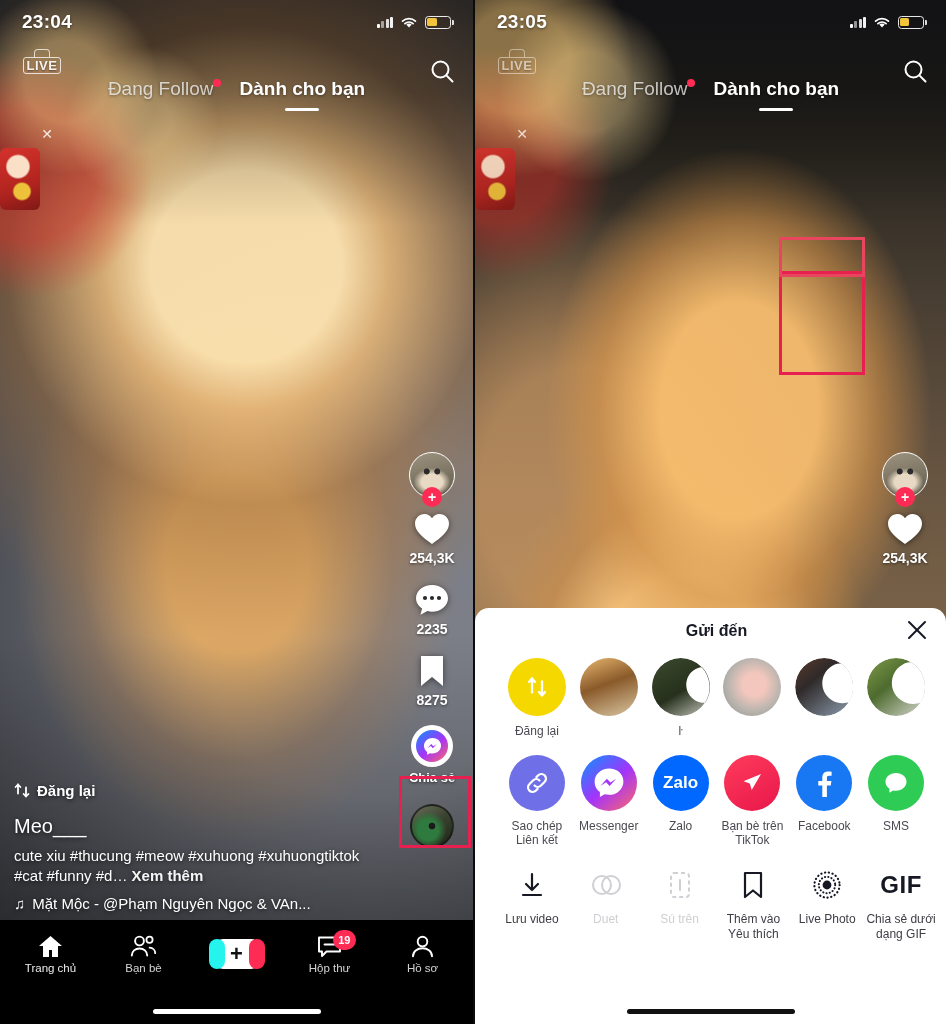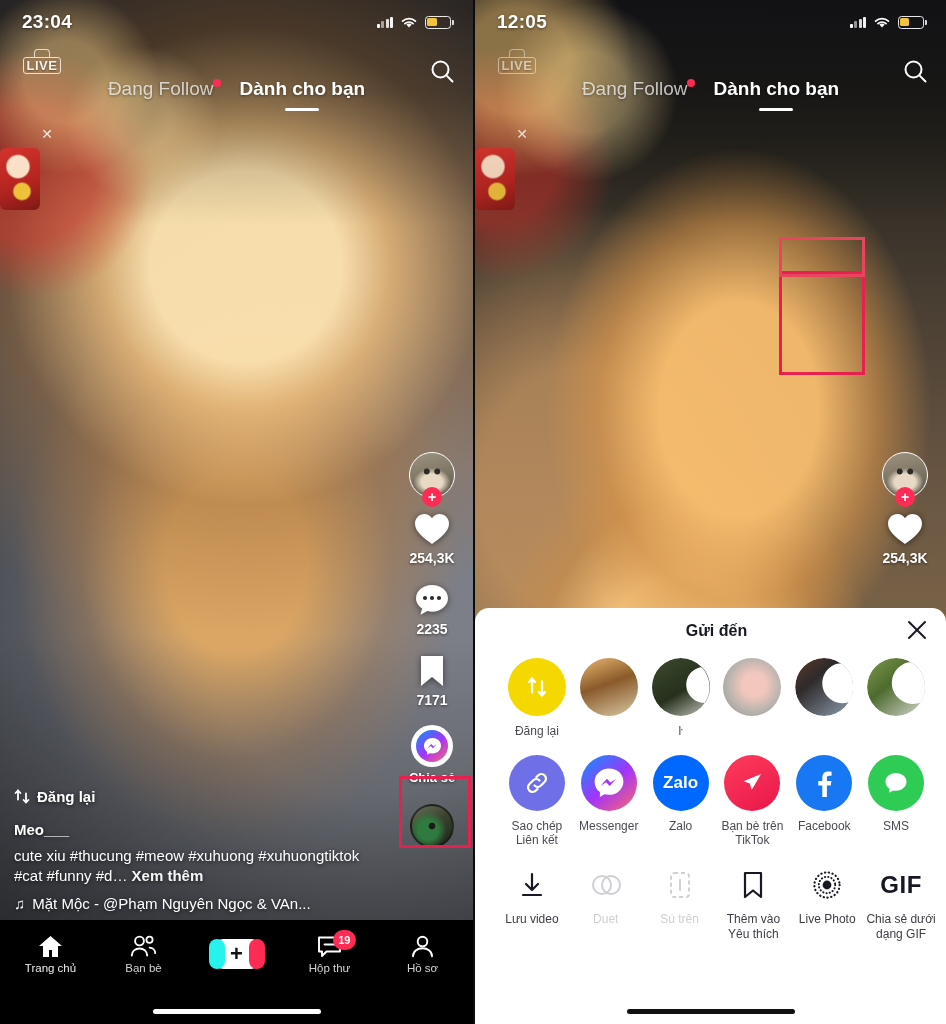--- a/index.html
+++ b/index.html
@@ -140,21 +140,21 @@
     background:
       radial-gradient(circle at 50% 50%, #1b1b1b 0 11%, rgba(0,0,0,0) 13%),
       radial-gradient(circle at 40% 60%, #2f7a3e 0 30%, rgba(0,0,0,0) 55%),
       linear-gradient(150deg, #6a6f5a 0%, #3a4330 45%, #1e2417 100%);
     border: 2px solid rgba(20,20,20,.7); margin-top: 2px; }
 
   
   .caption { position: absolute; left: 14px; right: 86px; z-index: 6; color:#fff; }
   .repost { display:flex; align-items:center; gap: 7px; font-size: 15px; font-weight: 700;
             text-shadow: 0 1px 4px rgba(0,0,0,.7); margin-bottom: 16px; }
-  .cap-user { font-size: 15px; font-weight: 700; text-shadow: 0 1px 4px rgba(0,0,0,.7); }
+  .cap-user { font-size: 20px; font-weight: 400; text-shadow: 0 1px 4px rgba(0,0,0,.7); }
   .cap-text { font-size: 15px; line-height: 1.35; margin-top: 8px;
               text-shadow: 0 1px 4px rgba(0,0,0,.7); }
   .cap-more { opacity: .95; font-weight: 600; }
   .cap-music { display:flex; align-items:center; gap: 7px; font-size: 15px; margin-top: 9px;
                text-shadow: 0 1px 4px rgba(0,0,0,.7); }
 
   
   .bottomnav { position:absolute; left:0; right:0; bottom:0; height: 104px; background:#000;
                z-index: 8; }
   .nav-items { display:flex; height: 62px; align-items:center; justify-content: space-around;
@@ -301,21 +301,21 @@
           <circle cx="11" cy="15" r="2.1" fill="#2b2b2b"></circle>
             <circle cx="18" cy="15" r="2.1" fill="#2b2b2b"></circle>
             <circle cx="25" cy="15" r="2.1" fill="#2b2b2b"></circle>
         </svg>
         <div class="rail-count">2235</div>
       </div>
       <div class="rail-item bmk">
         <svg width="30" height="34" viewBox="0 0 30 34">
           <path d="M4 2h22v30l-11-9-11 9z" fill="#fff"></path>
         </svg>
-        <div class="rail-count">7171</div>
+        <div class="rail-count">8275</div>
       </div>
       <div class="rail-item">
         <div class="share-avatar">
           <div class="msgr">
             <svg width="19" height="19" viewBox="0 0 20 20">
               <path d="M10 1C5 1 1 4.7 1 9.3c0 2.6 1.3 4.9 3.3 6.4v3.1l3-1.7c.8.2 1.7.3 2.7.3 5 0 9-3.7 9-8.4S15 1 10 1z" fill="#fff"></path>
               <path d="M4.6 11.8 8.7 7.4l2.2 2.3 3.6-2.3-4.1 4.4-2.2-2.3z" fill="#A334FA"></path>
             </svg>
           </div>
         </div>
@@ -383,21 +383,21 @@
       <div class="home-indicator"></div>
     </div>
 
     <div class="anno" style="left: 399px; top: 776px; width: 72px; height: 72px;"></div>
   </div>
 
   <div class="panel right">
     <div class="video-bg vid-right"></div>
 
     <div class="statusbar">
-      <div class="clock">12:05</div>
+      <div class="clock">23:05</div>
       <div class="status-icons">
         <span class="bars">
             <i></i>
             <i></i>
             <i></i>
             <i></i>
           </span>
         <svg width="18" height="13" viewBox="0 0 18 13">
           <path d="M9 11.6 6.3 8.6a4.2 4.2 0 0 1 5.4 0z" fill="#fff"></path>
           <path d="M2.6 5.1a9.6 9.6 0 0 1 12.8 0" stroke="#fff" stroke-width="1.8" fill="none" stroke-linecap="round"></path>

